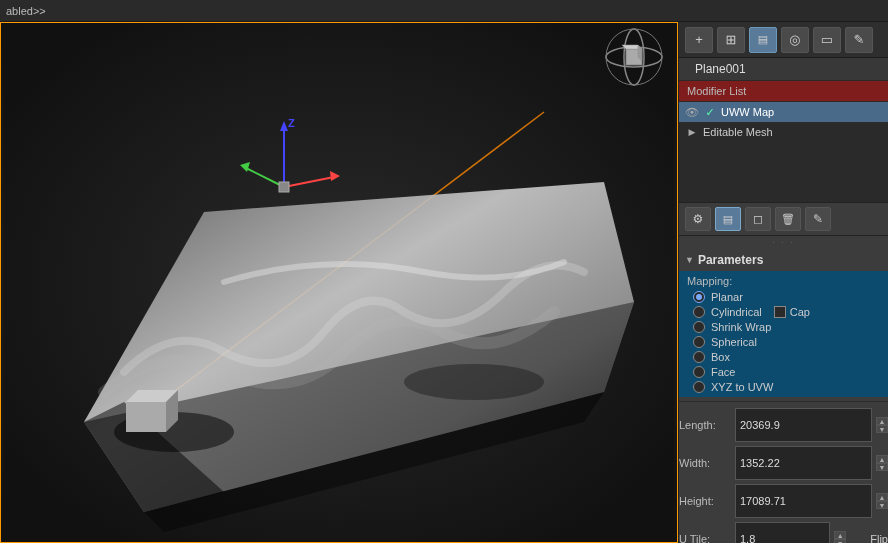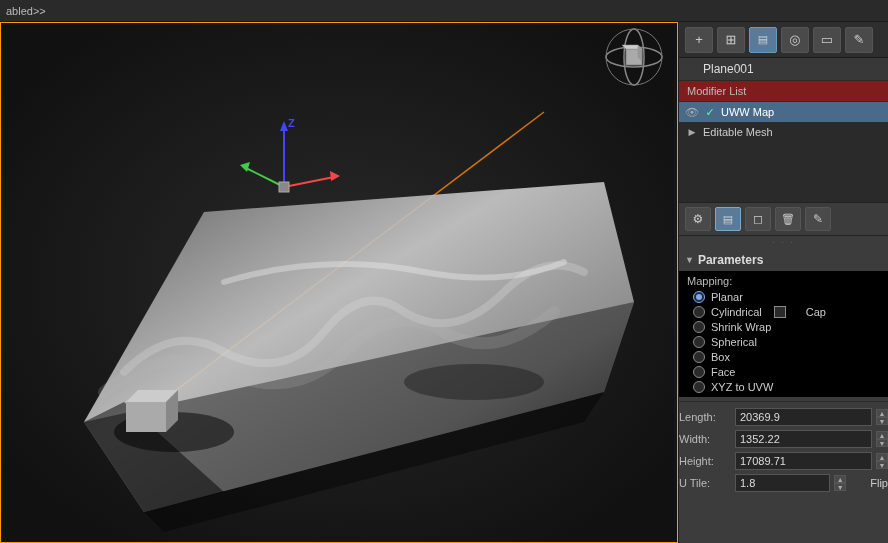--- a/index.html
+++ b/index.html
@@ -90,21 +90,21 @@
       align-items: center;
       justify-content: center;
       cursor: pointer;
       color: #ccc;
       font-size: 13px;
     }
     .toolbar-btn.active { background: #5a7a9a; border-color: #6a9aba; }
 
     
     .object-name {
-      padding: 4px 24px;
+      padding: 4px 16px;
       color: #ddd;
       font-size: 12px;
       background: #383838;
       border-bottom: 1px solid #2a2a2a;
       flex-shrink: 0;
     }
 
     
     .modifier-list-label {
       padding: 4px 8px;
@@ -216,21 +216,21 @@
       font-size: 9px;
     }
     .section-title {
       color: #ddd;
       font-weight: bold;
       font-size: 12px;
     }
 
     .param-group {
       padding: 4px 8px;
-      background: #000000;
+      background: #0c4a6e;
     }
     .param-label {
       color: #bbb;
       font-size: 11px;
       margin-bottom: 4px;
     }
 
     
     .radio-group {
       display: flex;
@@ -267,21 +267,21 @@
     .radio-label {
       color: #ccc;
       font-size: 11px;
       cursor: pointer;
     }
 
     
     .checkbox-inline {
       display: flex;
       align-items: center;
-      gap: 20px;
+      gap: 4px;
     }
     .checkbox-sq {
       width: 12px;
       height: 12px;
       border: 1px solid #888;
       background: #2a2a2a;
       flex-shrink: 0;
     }
     .checkbox-label {
       color: #ccc;
@@ -301,21 +301,21 @@
       width: 52px;
       flex-shrink: 0;
     }
     .num-input {
       flex: 1;
       background: #252525;
       border: 1px solid #555;
       color: #ddd;
       font-size: 11px;
       padding: 1px 4px;
-      height: 18px;
+      height: 34px;
       display: flex;
       align-items: center;
       justify-content: space-between;
       cursor: text;
     }
     .num-spinner {
       display: flex;
       flex-direction: column;
       width: 12px;
       flex-shrink: 0;

